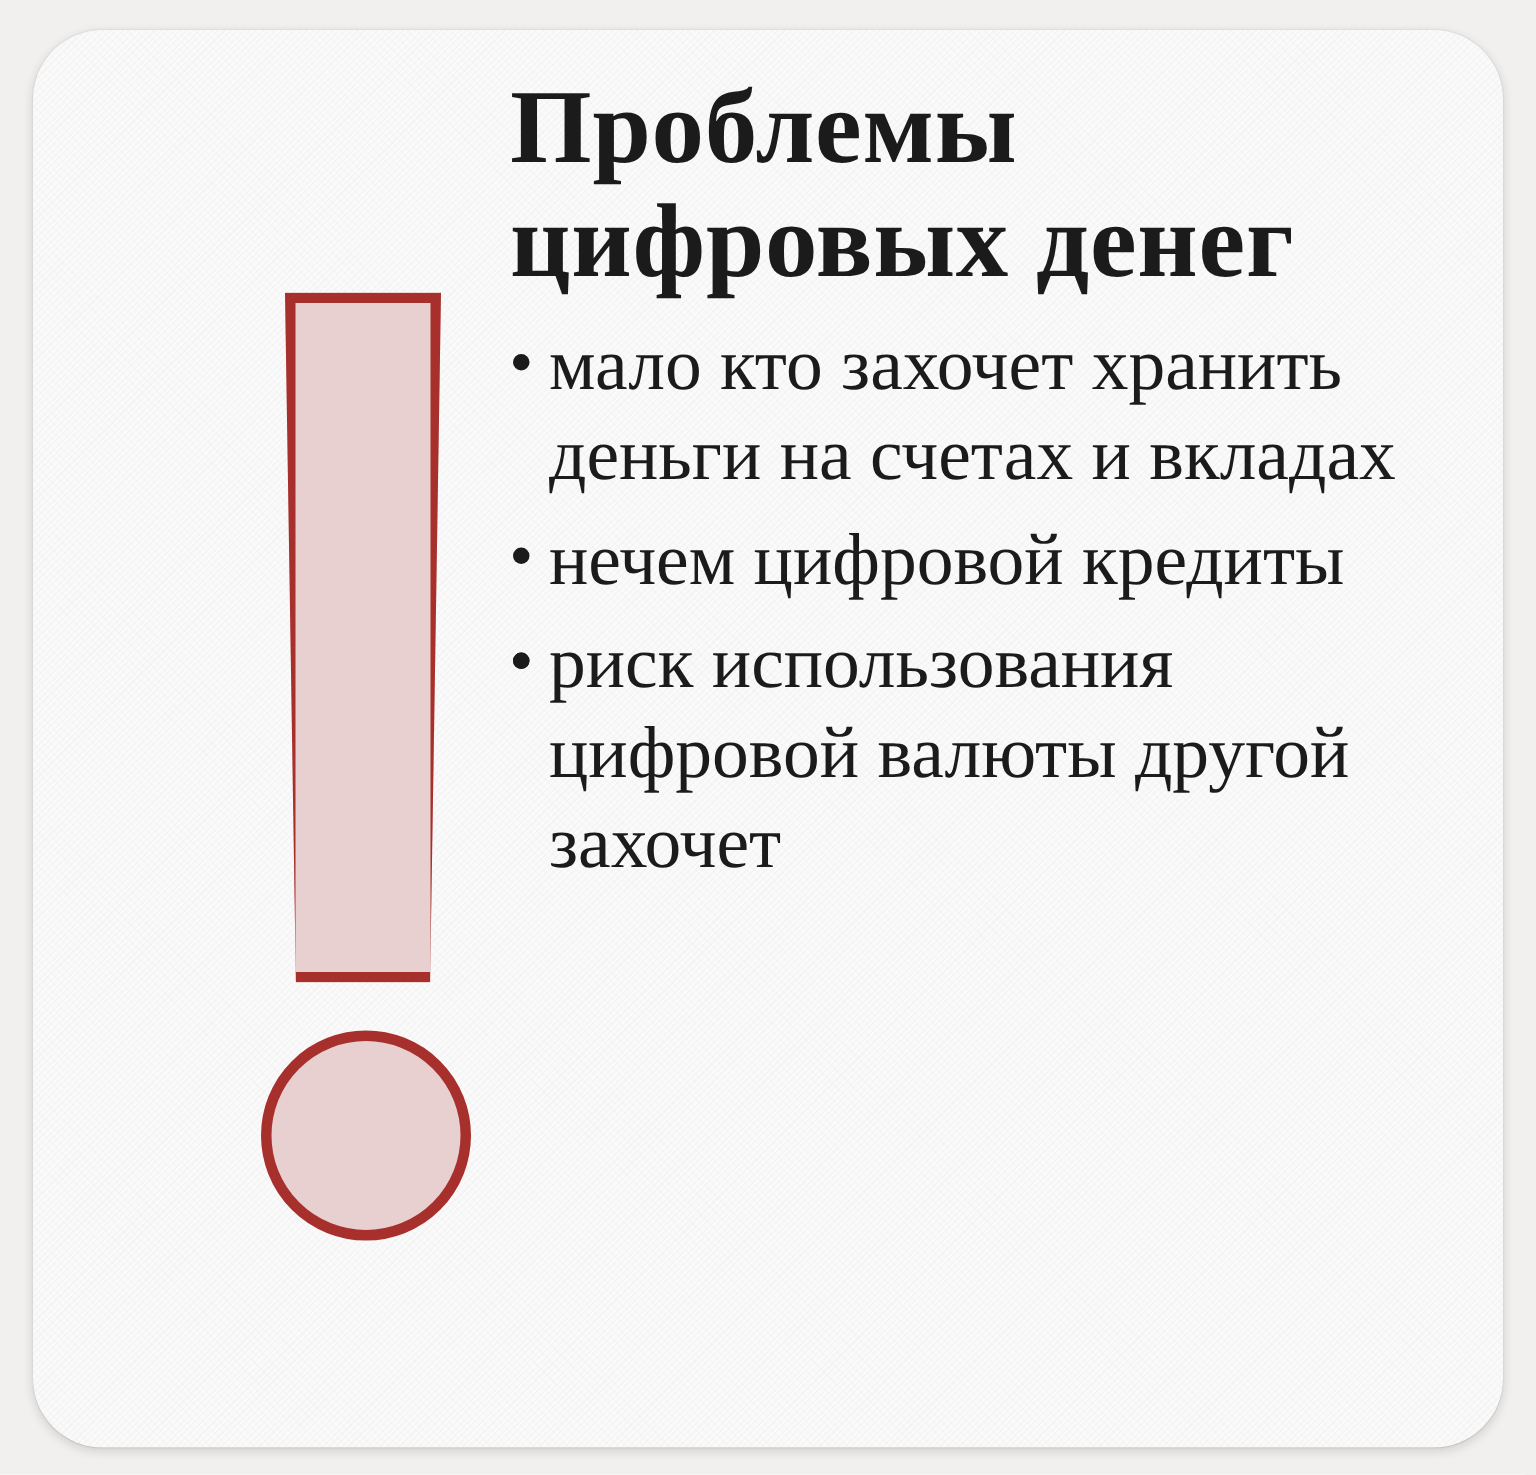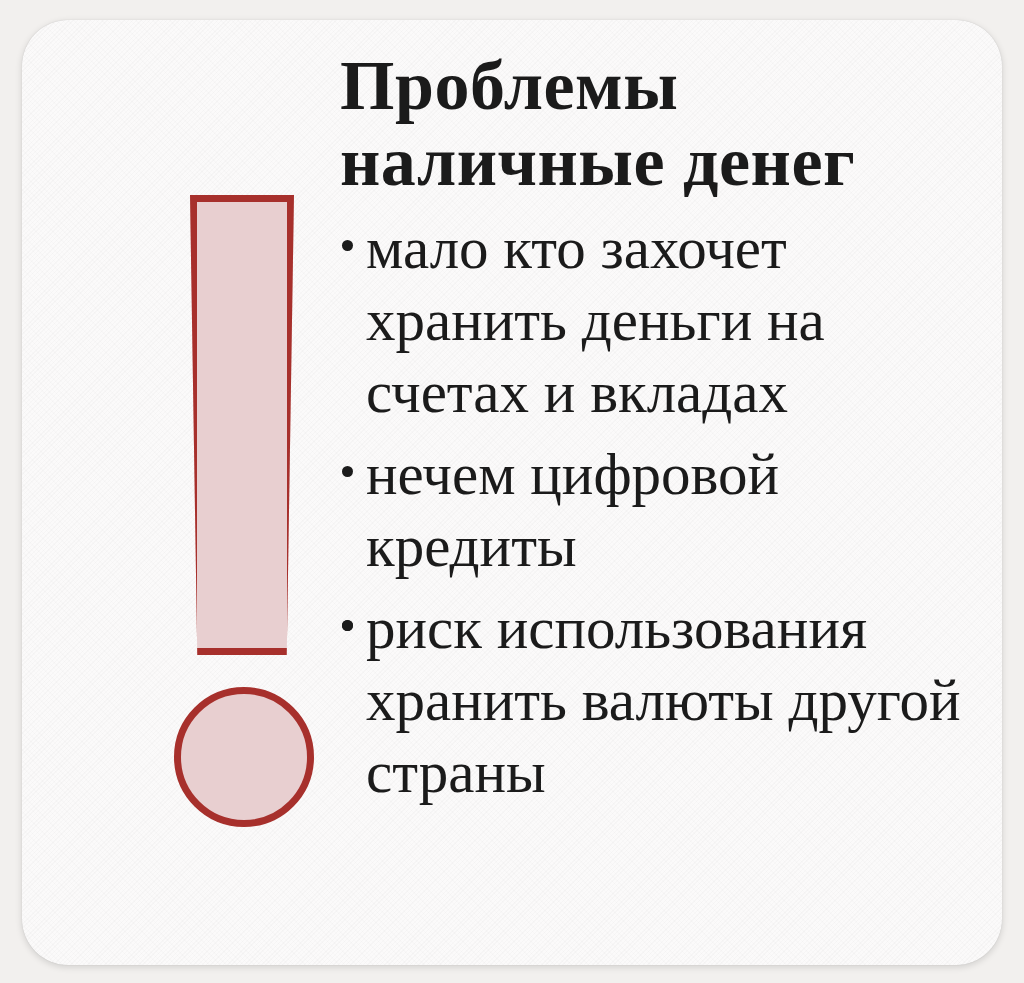--- a/index.html
+++ b/index.html
@@ -82,21 +82,21 @@
     letter-spacing: 0.5px;
     margin: 0 0 14px 0;
   }
   .bullets {
     list-style: none;
     margin: 0;
     padding: 0;
   }
   .bullets li {
     position: relative;
-    font-size: 59px;
+    font-size: 49px;
     line-height: 1.22;
     color: #1b1b1b;
     padding-left: 26px;
     margin-bottom: 10px;
   }
   .bullets li .dot {
     position: absolute;
     left: 2px;
     top: 0.46em;
     width: 11px;
@@ -109,34 +109,34 @@
 <body>
 
 <div class="slide">
 
   <div class="mark">
     <div class="mark-bar"></div>
     <div class="mark-dot"></div>
   </div>
 
   <div class="content">
-    <h1 class="title">Проблемы наличные денег</h1>
+    <h1 class="title">Проблемы цифровых денег</h1>
 
     <ul class="bullets">
       <li>
         <span class="dot"></span>
         <span>мало кто захочет хранить деньги на счетах и вкладах</span>
       </li>
       <li>
         <span class="dot"></span>
         <span>нечем цифровой кредиты</span>
       </li>
       <li>
         <span class="dot"></span>
       </li>
       <li>
         <span class="dot"></span>
-        <span>риск использования хранить валюты другой страны</span>
+        <span>риск использования цифровой валюты другой захочет</span>
       </li>
     </ul>
   </div>
 
 </div>
 
 </body></html>

